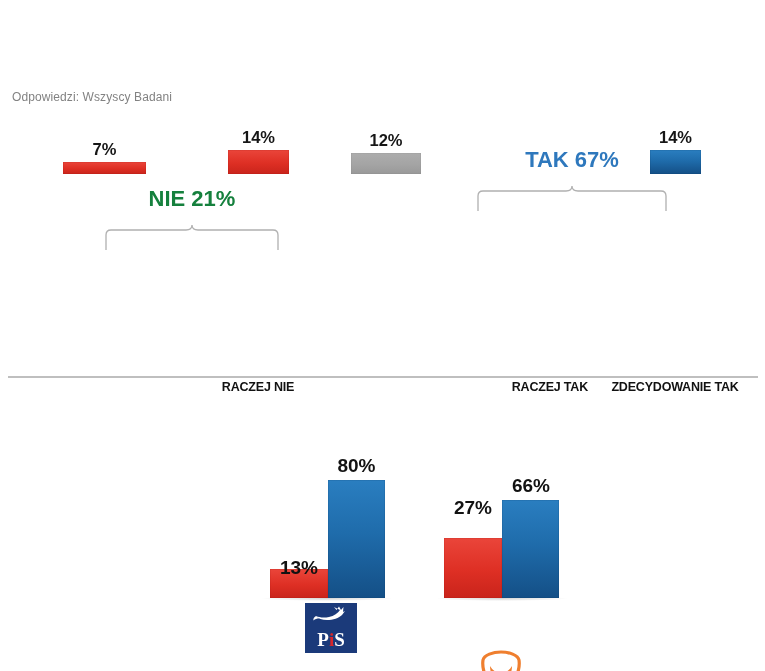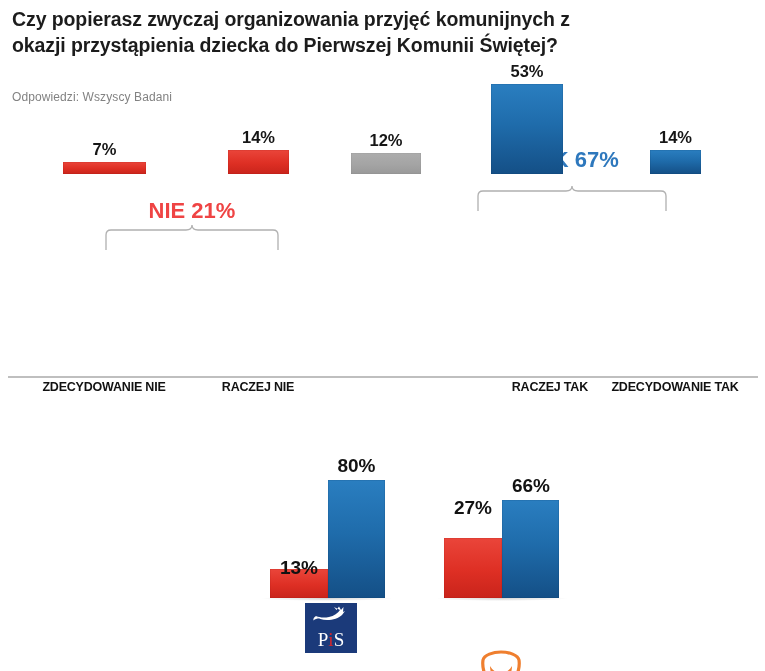--- a/index.html
+++ b/index.html
@@ -83,76 +83,67 @@
   
   .logo{position:absolute;}
   .pis-logo{
     width:52px;height:50px;background:#1b3a7a;
     display:flex;align-items:center;justify-content:center;
     position:relative;overflow:hidden;
   }
   .pis-text{
     position:absolute;left:0;right:0;bottom:4px;text-align:center;
     font-family:"Liberation Serif", serif;
-    font-size:19px;font-weight:normal;color:#ffffff;letter-spacing:0px;
+    font-size:19px;font-weight:bold;color:#ffffff;letter-spacing:0px;
     line-height:1;
   }
   .pis-text .i{color:#d8262a;}
   .po-logo{width:60px;height:54px;position:relative;}
 </style>
 </head>
 <body>
 
 <div class="page">
 
-  <div class="title">
-    <span class="line">Czy popierasz zwyczaj organizowania przyjęć komunijnych z</span>
-    <span class="line">okazji przystąpienia dziecka do Pierwszej Komunii Świętej?</span>
-  </div>
   <div class="subtitle">Odpowiedzi: Wszyscy Badani</div>
 
   <div class="mainchart">
 
     <div class="bracket" style="left:105px;top:72px;width:174px;height:28px;">
       <svg width="174" height="28" viewBox="0 0 174 28">
         <path d="M1,28 L1,13 Q1,8 6,8 L81,8 Q87,8 87,3 Q87,8 93,8 L168,8 Q173,8 173,13 L173,28" fill="none" stroke="#b0b0b0" stroke-width="1.3"></path>
       </svg>
     </div>
-    <div class="bracketlabel" style="left:192px;top:48px;color:#ef4444;">NIE 21%</div>
+    <div class="bracketlabel" style="left:192px;top:36px;color:#15803d;">NIE 21%</div>
 
     <div class="bracket" style="left:477px;top:33px;width:190px;height:28px;">
       <svg width="190" height="28" viewBox="0 0 190 28">
         <path d="M1,28 L1,13 Q1,8 6,8 L89,8 Q95,8 95,3 Q95,8 101,8 L184,8 Q189,8 189,13 L189,28" fill="none" stroke="#b0b0b0" stroke-width="1.3"></path>
       </svg>
     </div>
     <div class="bracketlabel" style="left:572px;top:-3px;color:#2e78bd;">TAK 67%</div>
 
     <div class="axis"></div>
 
     <div class="barwrap" style="left:63px;width:83px;height:12px;">
       <div class="bar red" style="left:0;width:83px;height:12px;"></div>
       <div class="barval">7%</div>
     </div>
-    <div class="catlabel" style="left:14px;width:180px;">ZDECYDOWANIE NIE</div>
 
     <div class="barwrap" style="left:228px;width:61px;height:24px;">
       <div class="bar red" style="left:0;width:61px;height:24px;"></div>
       <div class="barval">14%</div>
     </div>
     <div class="catlabel" style="left:198px;width:120px;">RACZEJ NIE</div>
 
     <div class="barwrap" style="left:351px;width:70px;height:21px;">
       <div class="bar gray" style="left:0;width:70px;height:21px;"></div>
       <div class="barval">12%</div>
     </div>
 
-    <div class="barwrap" style="left:491px;width:72px;height:90px;">
-      <div class="bar blue" style="left:0;width:72px;height:90px;"></div>
-      <div class="barval">53%</div>
-    </div>
     <div class="catlabel" style="left:473px;width:115px;text-align:right;">RACZEJ TAK</div>
 
     <div class="barwrap" style="left:650px;width:51px;height:24px;">
       <div class="bar blue" style="left:0;width:51px;height:24px;"></div>
       <div class="barval">14%</div>
     </div>
     <div class="catlabel" style="left:585px;width:180px;">ZDECYDOWANIE TAK</div>
   </div>
 
   <div class="botchart">

